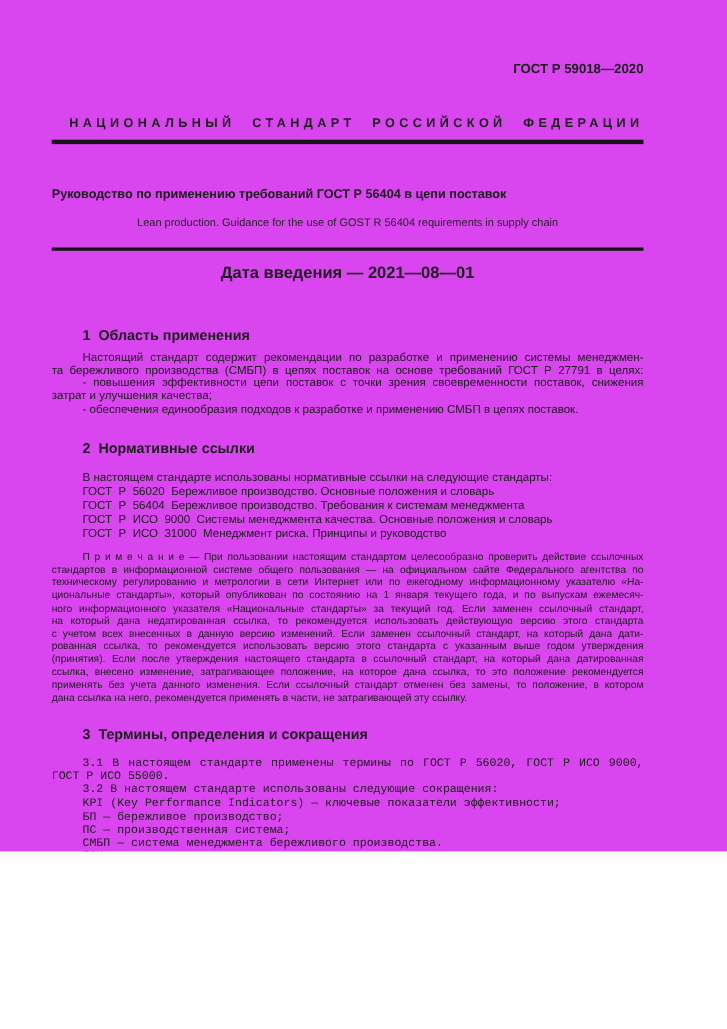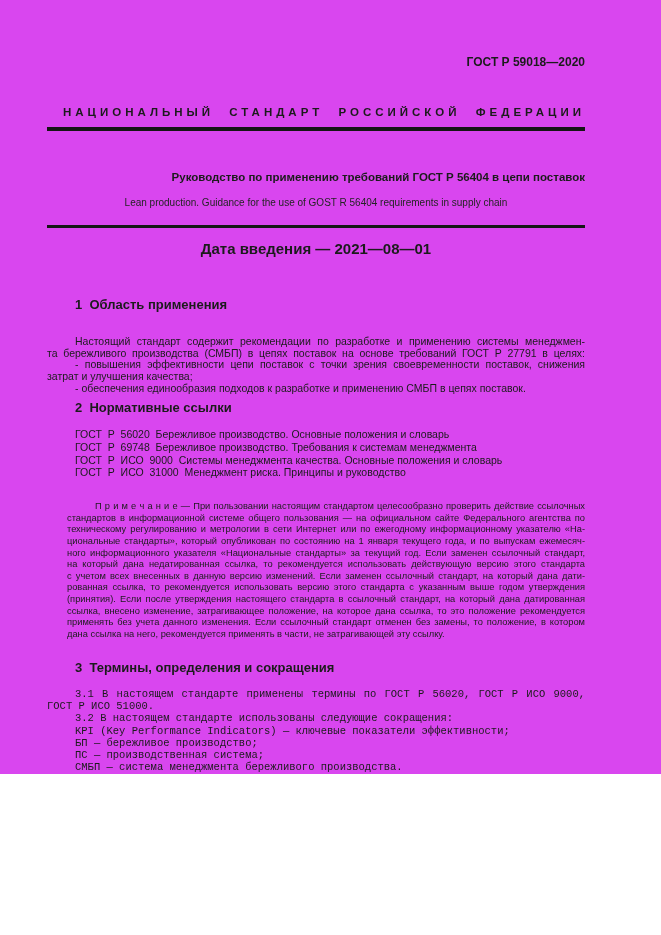--- a/index.html
+++ b/index.html
@@ -5,37 +5,37 @@
   html,body{margin:0;padding:0;background:#ffffff;}
   body{width:661px;height:935px;font-family:"Liberation Sans","DejaVu Sans",sans-serif;color:#1b1b1b;}
   .page{position:relative;width:661px;height:774px;background:#d946ef;overflow:hidden;}
   .abs{position:absolute;left:47px;width:538px;}
 
   .doc-number{top:55px;text-align:right;font-weight:700;font-size:12px;}
   .natl{top:106px;text-align:right;font-weight:700;font-size:11.5px;letter-spacing:4px;word-spacing:8px;white-space:nowrap;}
   .rule{background:#151515;}
   .rule-header{top:127px;height:4px;}
   .t1{top:146px;text-align:center;font-weight:700;font-size:11.5px;}
-  .t2{top:171px;text-align:right;font-weight:700;font-size:11.5px;}
+  .t2{top:171px;text-align:left;font-weight:700;font-size:11.5px;}
   .t3{top:197px;text-align:center;font-size:10px;color:#242424;}
   .rule-title{top:225px;height:3px;}
   .date{top:240px;text-align:center;font-weight:700;font-size:15px;}
 
   .sec-h{font-weight:700;font-size:13px;padding-left:28px;white-space:pre;}
   .h1{top:297px;}
   .h2{top:400px;}
   .h3{top:660px;}
 
   .lines{font-size:10.5px;}
-  .b1{top:336px;}
+  .b1{top:320px;}
   .b1 .line{height:11.7px;line-height:11.7px;}
   .b2{top:428px;}
   .b2 .line{height:12.8px;line-height:12.8px;}
   .note{top:501px;font-size:9.3px;}
-  .note .line{height:11.65px;line-height:11.65px;margin-left:20px;}
+  .note .line{height:11.65px;line-height:11.65px;}
   .b3{top:688px;font-family:Liberation Mono, monospace;}
   .b3 .line{height:12.2px;line-height:12.2px;}
 
   .line{white-space:nowrap;overflow:visible;}
   .line.ind{text-indent:28px;}
   .line.j{text-align:justify;text-align-last:justify;}
   .line.pre{white-space:pre;}
 
   .rule-footer{top:813px;height:3.5px;}
   .edition{top:826px;font-weight:700;font-style:italic;font-size:10.5px;}
@@ -57,22 +57,23 @@
   <div class="abs lines b1">
       <div class="line ind j">Настоящий стандарт содержит рекомендации по разработке и применению системы менеджмен-</div>
       <div class="line j">та бережливого производства (СМБП) в цепях поставок на основе требований ГОСТ Р 27791 в целях:</div>
       <div class="line ind j">- повышения эффективности цепи поставок с точки зрения своевременности поставок, снижения</div>
       <div class="line">затрат и улучшения качества;</div>
       <div class="line ind">- обеспечения единообразия подходов к разработке и применению СМБП в цепях поставок.</div>
     </div>
 
   <div class="abs sec-h h2">2  Нормативные ссылки</div>
   <div class="abs lines b2">
+      <div class="line ind">В настоящем стандарте использованы нормативные ссылки на следующие стандарты:</div>
       <div class="line ind pre">ГОСТ  Р  56020  Бережливое производство. Основные положения и словарь</div>
-      <div class="line ind pre">ГОСТ  Р  69748  Бережливое производство. Требования к системам менеджмента</div>
+      <div class="line ind pre">ГОСТ  Р  56404  Бережливое производство. Требования к системам менеджмента</div>
       <div class="line ind pre">ГОСТ  Р  ИСО  9000  Системы менеджмента качества. Основные положения и словарь</div>
       <div class="line ind pre">ГОСТ  Р  ИСО  31000  Менеджмент риска. Принципы и руководство</div>
     </div>
   <div class="abs lines note">
       <div class="line ind j">П р и м е ч а н и е — При пользовании настоящим стандартом целесообразно проверить действие ссылочных</div>
       <div class="line j">стандартов в информационной системе общего пользования — на официальном сайте Федерального агентства по</div>
       <div class="line j">техническому регулированию и метрологии в сети Интернет или по ежегодному информационному указателю «На-</div>
       <div class="line j">циональные стандарты», который опубликован по состоянию на 1 января текущего года, и по выпускам ежемесяч-</div>
       <div class="line j">ного информационного указателя «Национальные стандарты» за текущий год. Если заменен ссылочный стандарт,</div>
       <div class="line j">на который дана недатированная ссылка, то рекомендуется использовать действующую версию этого стандарта</div>
@@ -80,21 +81,21 @@
       <div class="line j">рованная ссылка, то рекомендуется использовать версию этого стандарта с указанным выше годом утверждения</div>
       <div class="line j">(принятия). Если после утверждения настоящего стандарта в ссылочный стандарт, на который дана датированная</div>
       <div class="line j">ссылка, внесено изменение, затрагивающее положение, на которое дана ссылка, то это положение рекомендуется</div>
       <div class="line j">применять без учета данного изменения. Если ссылочный стандарт отменен без замены, то положение, в котором</div>
       <div class="line">дана ссылка на него, рекомендуется применять в части, не затрагивающей эту ссылку.</div>
     </div>
 
   <div class="abs sec-h h3">3  Термины, определения и сокращения</div>
   <div class="abs lines b3">
       <div class="line ind j">3.1 В настоящем стандарте применены термины по ГОСТ Р 56020, ГОСТ Р ИСО 9000,</div>
-      <div class="line">ГОСТ Р ИСО 51000.</div>
+      <div class="line">ГОСТ Р ИСО 55000.</div>
       <div class="line ind">3.2  В настоящем стандарте использованы следующие сокращения:</div>
       <div class="line ind">KPI (Key Performance Indicators) — ключевые показатели эффективности;</div>
       <div class="line ind">БП — бережливое производство;</div>
       <div class="line ind">ПС — производственная система;</div>
       <div class="line ind">СМБП — система менеджмента бережливого производства.</div>
       <div class="line ind">ПСЦ — поток создания ценности;</div>
     </div>
 
   <div class="abs rule rule-footer"></div>
   <div class="abs edition">Издание официальное</div>

